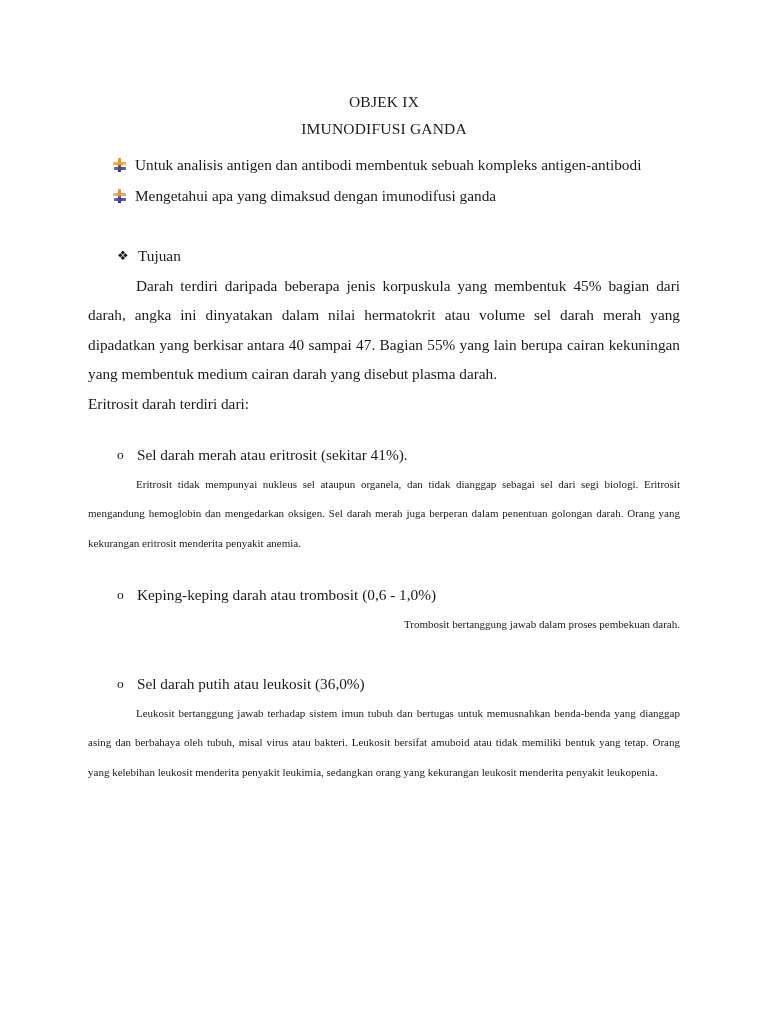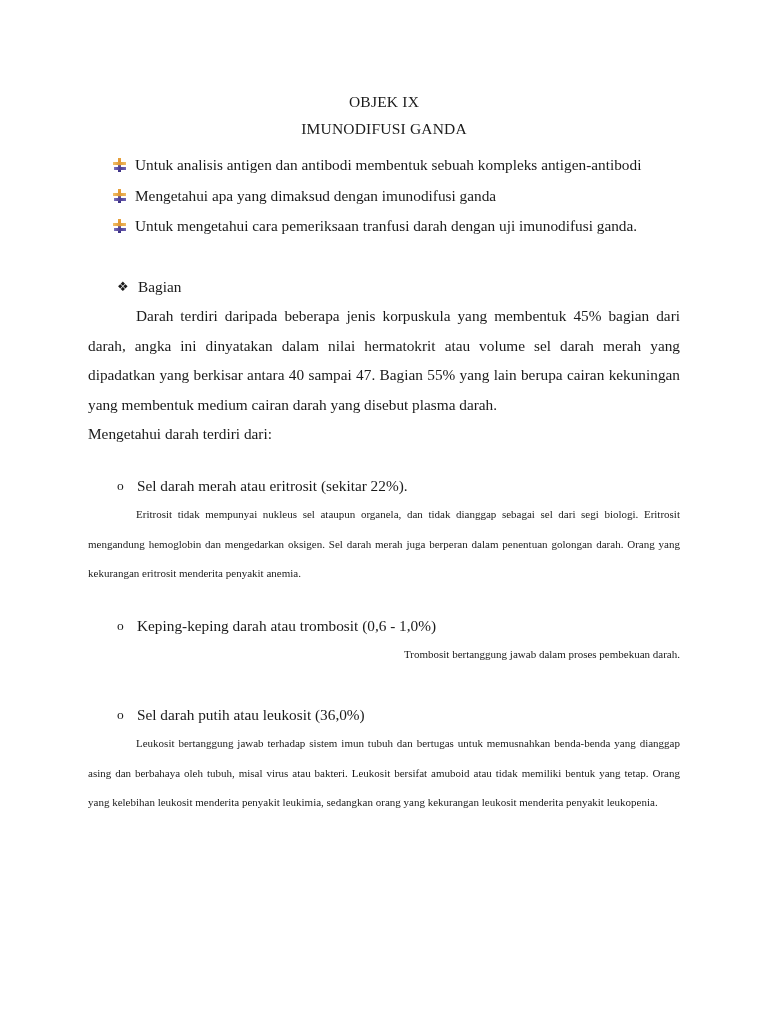--- a/index.html
+++ b/index.html
@@ -166,49 +166,41 @@
       <span>Untuk analisis antigen dan antibodi membentuk sebuah kompleks antigen-antibodi</span>
     </li>
     <li>
       <span class="arrow-bullet">
         <span class="ab-stem"></span>
           <span class="ab-bar-top"></span>
           <span class="ab-bar-bot"></span>
       </span>
       <span>Mengetahui apa yang dimaksud dengan imunodifusi ganda</span>
     </li>
-    <li>
-      <span class="arrow-bullet">
-        <span class="ab-stem"></span>
-          <span class="ab-bar-top"></span>
-          <span class="ab-bar-bot"></span>
-      </span>
-      <span>Untuk mengetahui cara pemeriksaan tranfusi darah dengan uji imunodifusi ganda.</span>
-    </li>
   </ul>
 
 
   <div class="gap-lg"></div>
 
   <ul class="diamond-list">
     <li>
       <span class="diamond-bullet">❖</span>
-      <span>Bagian</span>
+      <span>Tujuan</span>
     </li>
   </ul>
 
   <p class="para indent-first">Darah terdiri daripada beberapa jenis korpuskula yang membentuk 45% bagian dari darah, angka ini dinyatakan dalam nilai hermatokrit atau volume sel darah merah yang dipadatkan yang berkisar antara 40 sampai 47. Bagian 55% yang lain berupa cairan kekuningan yang membentuk medium cairan darah yang disebut plasma darah.</p>
 
-  <p class="para tight">Mengetahui darah terdiri dari:</p>
+  <p class="para tight">Eritrosit darah terdiri dari:</p>
 
   <div class="gap-md"></div>
 
   <div class="circle-item">
     <span class="circle-bullet">o</span>
-    <span>Sel darah merah atau eritrosit (sekitar 22%).</span>
+    <span>Sel darah merah atau eritrosit (sekitar 41%).</span>
   </div>
   <p class="sub-para hang">Eritrosit tidak mempunyai nukleus sel ataupun organela, dan tidak dianggap sebagai sel dari segi biologi. Eritrosit mengandung hemoglobin dan mengedarkan oksigen. Sel darah merah juga berperan dalam penentuan golongan darah. Orang yang kekurangan eritrosit menderita penyakit anemia.</p>
 
   <div class="gap-md"></div>
 
   <div class="circle-item">
     <span class="circle-bullet">o</span>
     <span>Keping-keping darah atau trombosit (0,6 - 1,0%)</span>
   </div>
   <p class="sub-para flat">Trombosit bertanggung jawab dalam proses pembekuan darah.</p>

